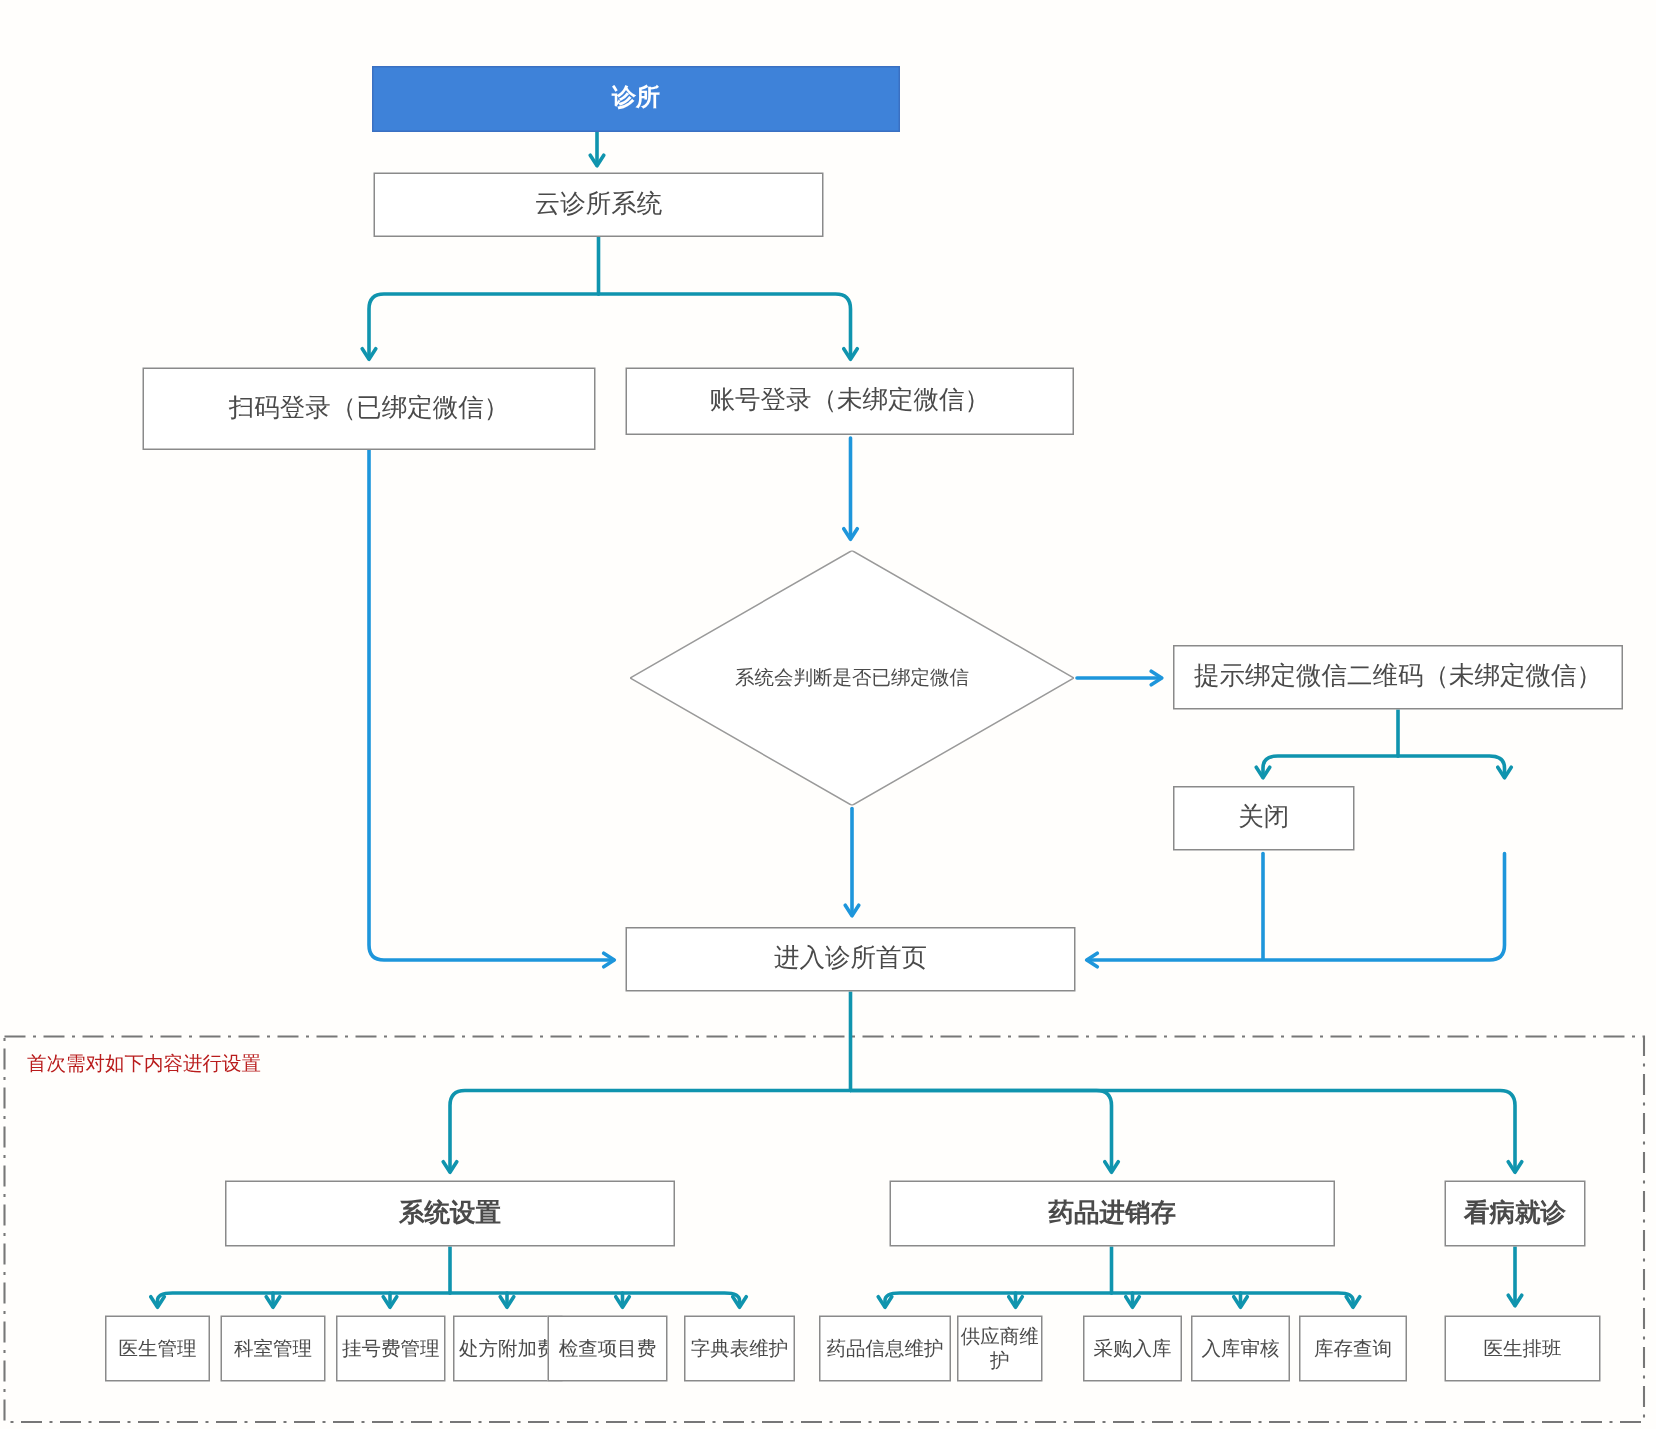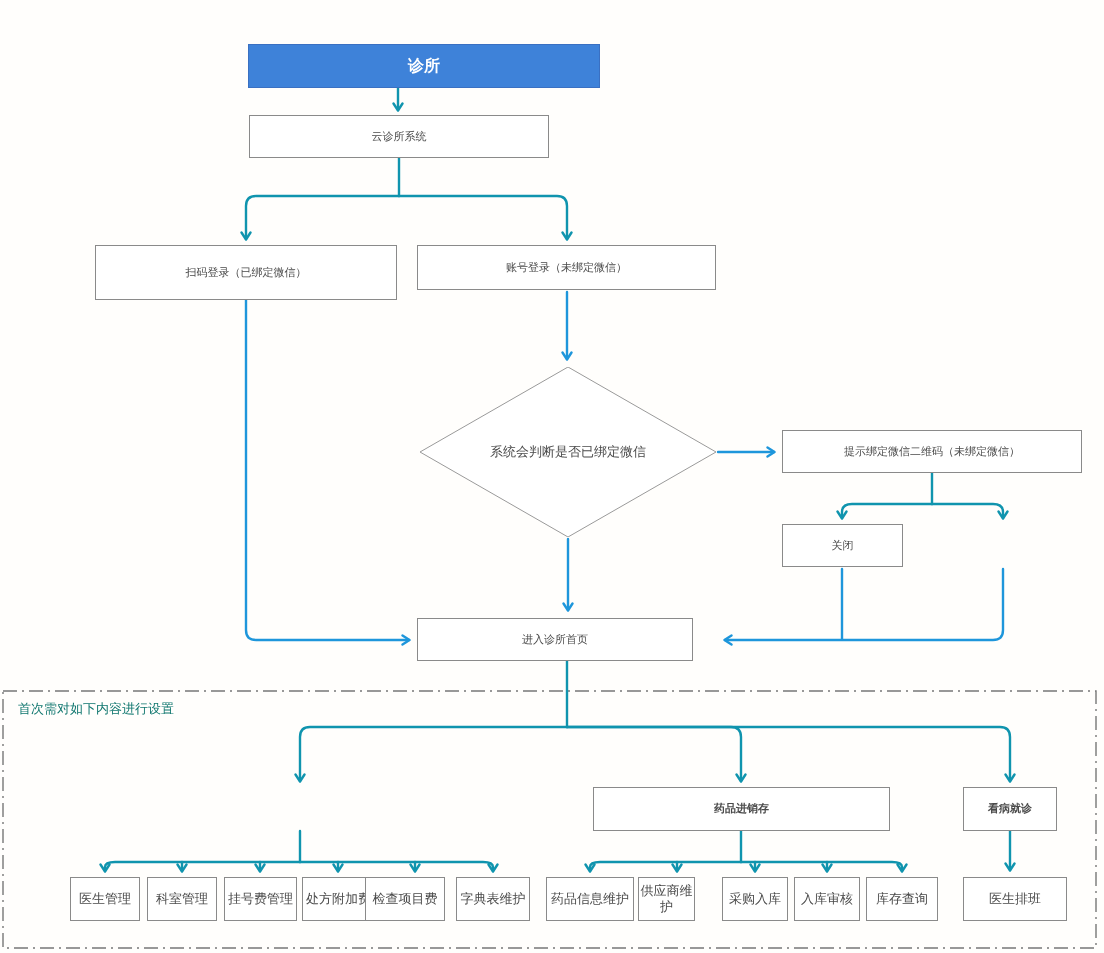--- a/index.html
+++ b/index.html
@@ -19,38 +19,38 @@
   .edge{fill:none;stroke-width:2.4;stroke-linecap:round;stroke-linejoin:round}
   .p-t{stroke:var(--tree-arrow)}
   .p-b{stroke:var(--flow-arrow)}
   .mk{fill:none;stroke-width:2.4;stroke-linecap:round;stroke-linejoin:round}
   .mk-t{stroke:var(--tree-arrow)}
   .mk-b{stroke:var(--flow-arrow)}
   .dashed-rect{fill:none;stroke:var(--dashed-border);stroke-width:1.4;
     stroke-dasharray:14 5 2 5;}
   .node{position:absolute;display:flex;align-items:center;justify-content:center;
     background:#ffffff;border:1px solid var(--box-border);color:var(--text-color);
-    font-size:11px;text-align:center;line-height:1.2;}
+    font-size:17px;text-align:center;line-height:1.2;}
   .node.small{font-size:13px}
   .node.bold{font-weight:bold}
   .n-clinic{left:248px;top:0;width:352px;height:44px;background:var(--header-fill);
     border:1px solid var(--header-border);color:#ffffff;font-weight:bold;font-size:16px;margin-top:44px;}
   .n-cloud{left:249px;top:115px;width:300px;height:43px}
   .n-scan{left:95px;top:245px;width:302px;height:55px}
   .n-account{left:417px;top:245px;width:299px;height:45px}
   .n-diamond{position:absolute;left:420px;top:367px;width:296px;height:170px;}
   .n-diamond svg{position:absolute;left:0;top:0;width:100%;height:100%;}
   .n-diamond .dlabel{position:absolute;left:0;top:0;right:0;bottom:0;display:flex;
     align-items:center;justify-content:center;color:var(--text-color);font-size:13px;}
   .diamond-shape{fill:#ffffff;stroke:#9a9a9a;stroke-width:1;}
   .n-prompt{left:782px;top:430px;width:300px;height:43px}
   .n-close{left:782px;top:524px;width:121px;height:43px}
   .n-wxbind{left:925px;top:524px;width:157px;height:43px}
-  .n-home{left:417px;top:618px;width:276px;height:43px}
-  .setup-note{position:absolute;left:18px;top:700px;color:#0f766e;font-size:13px;}
+  .n-home{left:417px;top:618px;width:300px;height:43px}
+  .setup-note{position:absolute;left:18px;top:700px;color:#b91c1c;font-size:13px;}
   .n-sys{left:150px;top:787px;width:300px;height:44px}
   .n-drug{left:593px;top:787px;width:297px;height:44px}
   .n-visit{left:963px;top:787px;width:94px;height:44px}
   .leaf{top:877px;height:44px}
   .l-00{left:70px;width:70px}
   .l-01{left:147px;width:70px}
   .l-02{left:224px;width:73px}
   .l-03{left:302px;width:73px}
   .l-04{left:365px;width:80px}
   .l-05{left:456px;width:74px}
@@ -129,20 +129,21 @@
 
   <div class="node n-prompt">提示绑定微信二维码（未绑定微信）</div>
 
   <div class="node n-close">关闭</div>
 
 
   <div class="node n-home">进入诊所首页</div>
 
   <div class="setup-note">首次需对如下内容进行设置</div>
 
+  <div class="node bold n-sys">系统设置</div>
 
   <div class="node bold n-drug">药品进销存</div>
 
   <div class="node bold n-visit">看病就诊</div>
 
   <div class="node small leaf l-00">医生管理</div>
   <div class="node small leaf l-01">科室管理</div>
   <div class="node small leaf l-02">挂号费管理</div>
   <div class="node small leaf l-03">处方附加费</div>
   <div class="node small leaf l-04">检查项目费</div>

